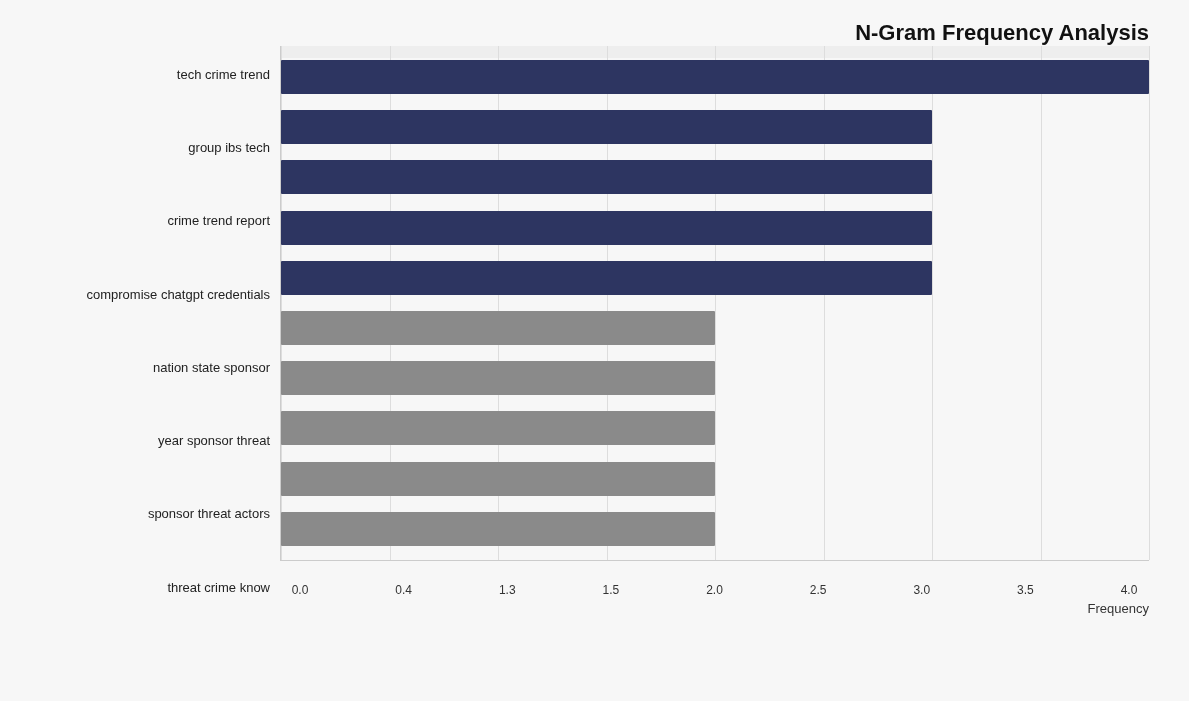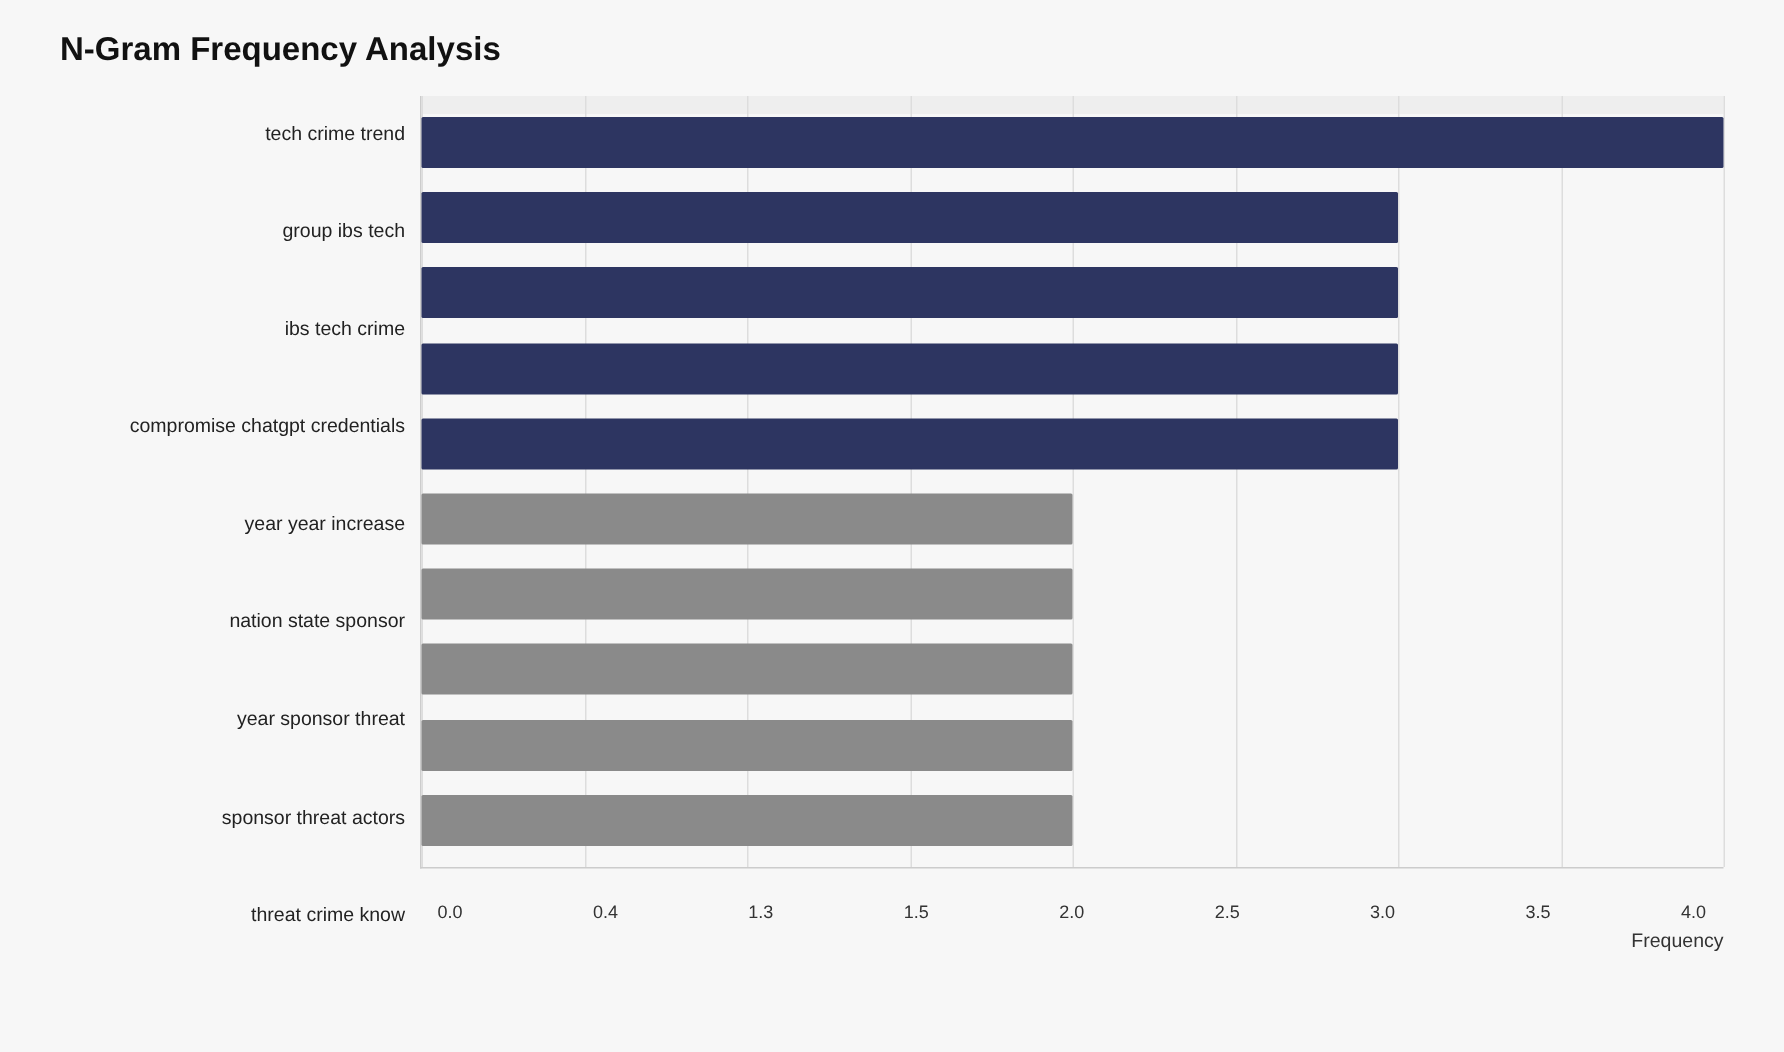--- a/index.html
+++ b/index.html
@@ -13,25 +13,24 @@
       justify-content: center;
     }
     .chart-container {
       background: #f7f7f7;
       width: 1189px;
       height: 701px;
       position: relative;
       padding: 20px 40px 80px 40px;
     }
     .chart-title {
-      text-align: left;
+      text-align: right;
       font-size: 22px;
       font-weight: bold;
       color: #111;
-      margin-bottom: 18px;
     }
     .chart-area {
       display: flex;
       flex-direction: row;
       width: 100%;
       height: 570px;
       position: relative;
     }
     .y-axis-labels {
       display: flex;
@@ -127,23 +126,22 @@
 </head>
 <body>
 
 <div class="chart-container">
   <div class="chart-title">N-Gram Frequency Analysis</div>
   <div class="chart-area">
 
     <div class="y-axis-labels" id="y-labels">
         <div class="y-label">tech crime trend</div>
         <div class="y-label">group ibs tech</div>
-        <div class="y-label">ibs tech crime</div>
+        <div class="y-label">crime trend report</div>
         <div class="y-label">compromise chatgpt credentials</div>
-        <div class="y-label">year year increase</div>
         <div class="y-label">nation state sponsor</div>
         <div class="y-label">year sponsor threat</div>
         <div class="y-label">sponsor threat actors</div>
         <div class="y-label">threat crime know</div>
       </div>
 
     <div class="plot-area">
       <div class="grid-and-bars" id="plot">
         <div class="top-band"></div>
 

